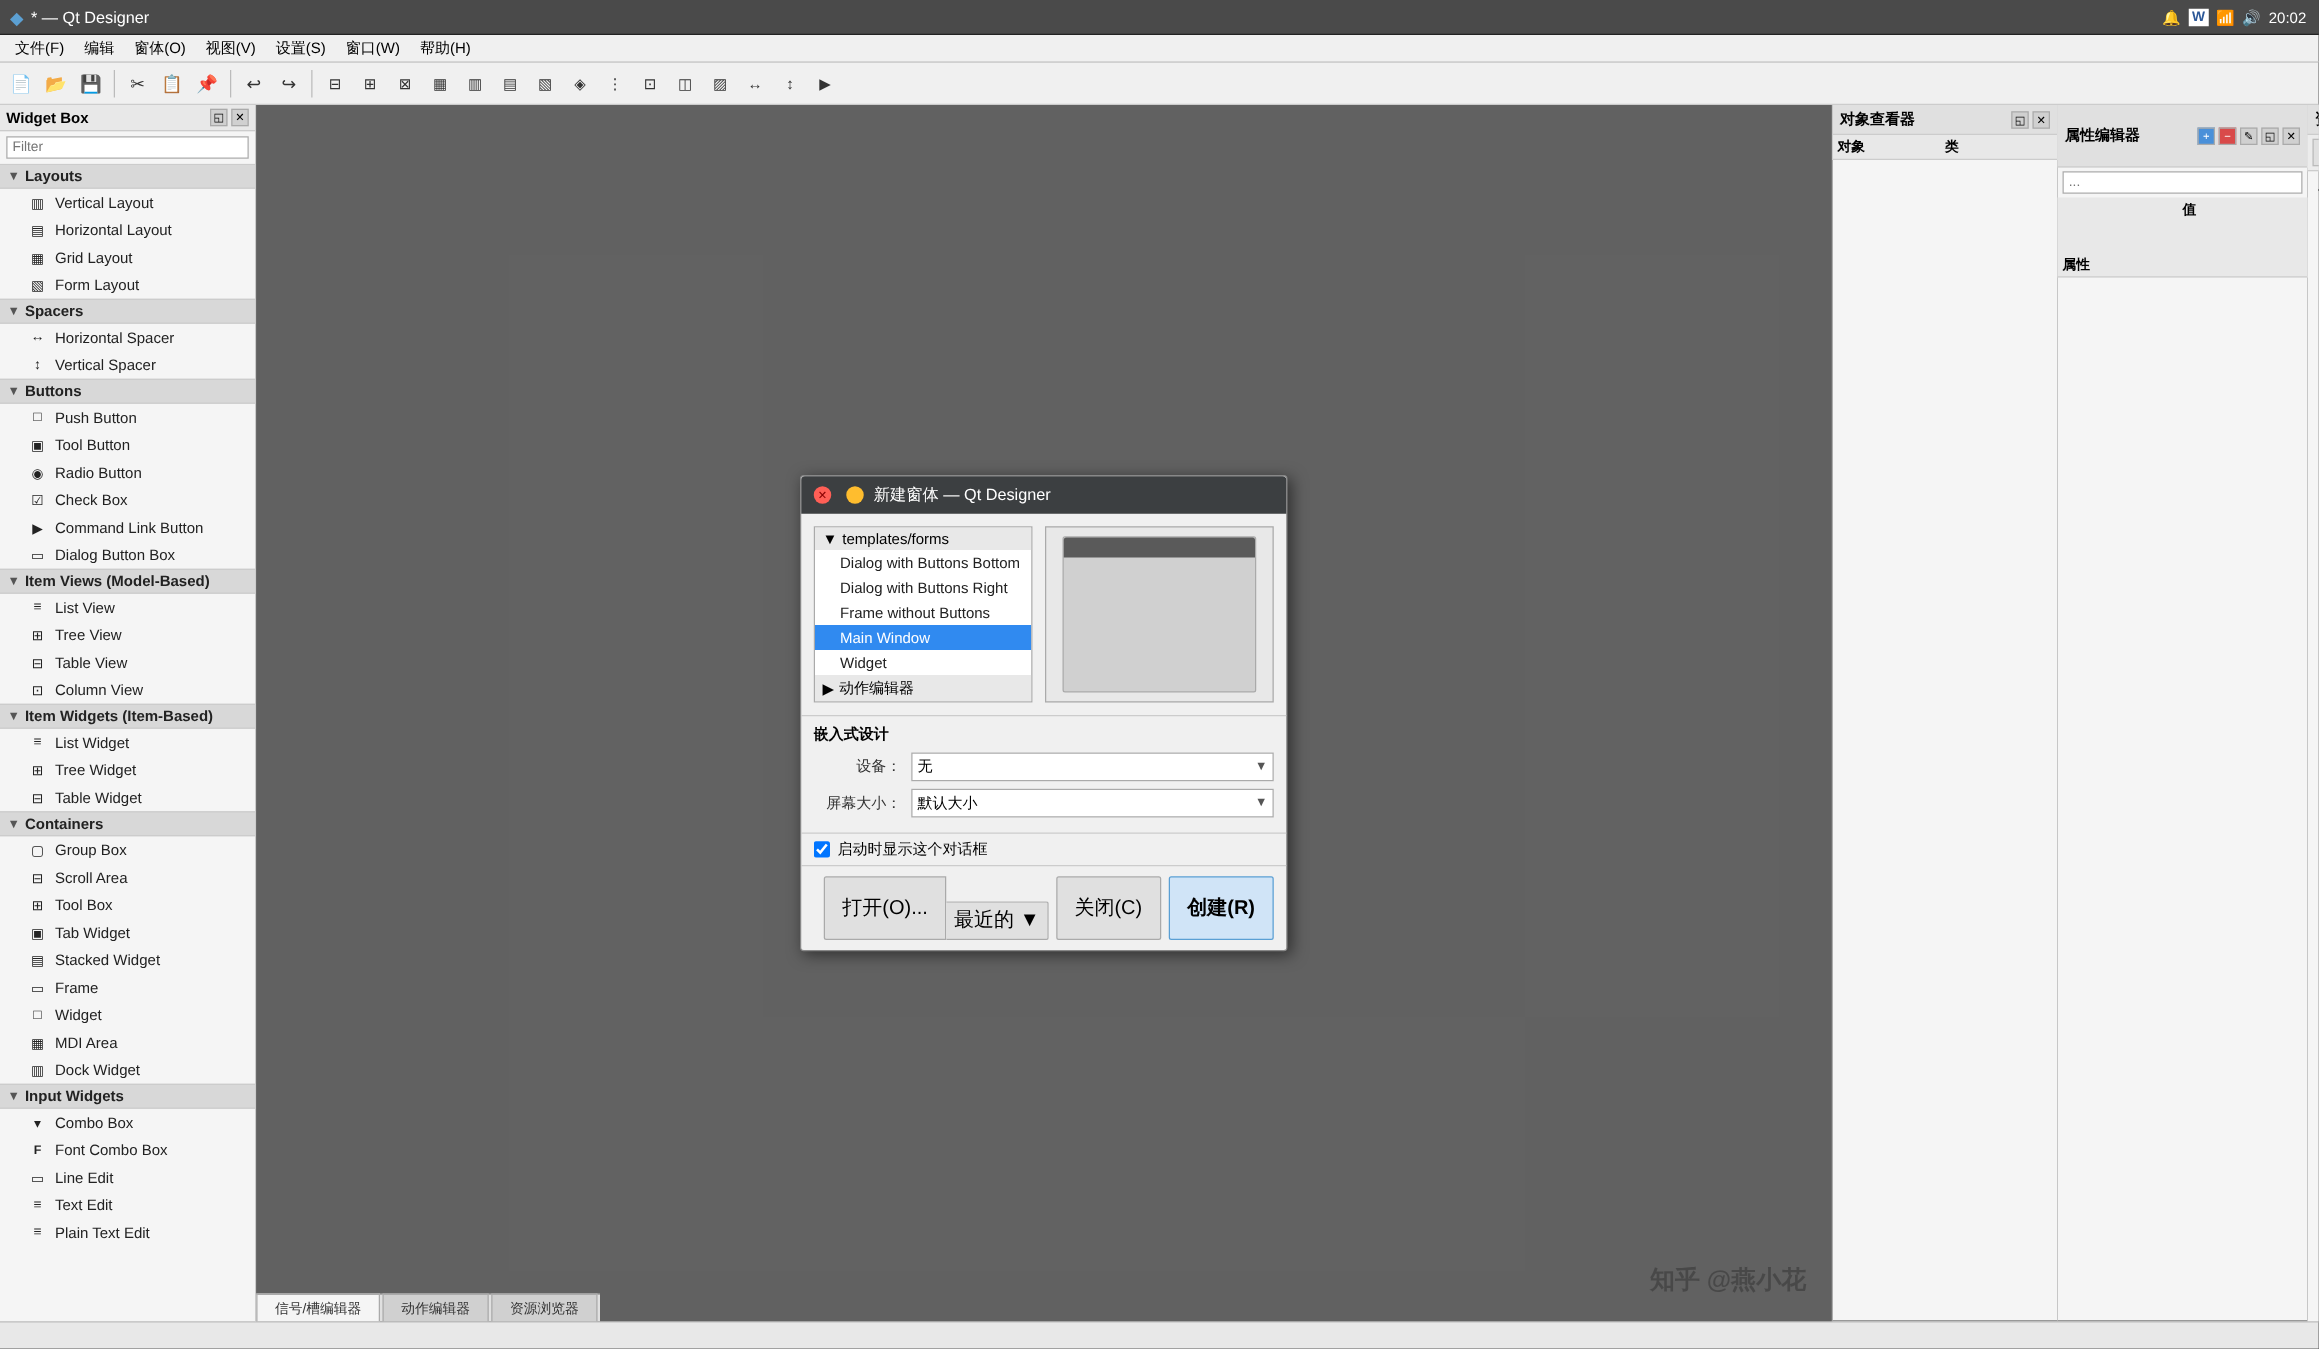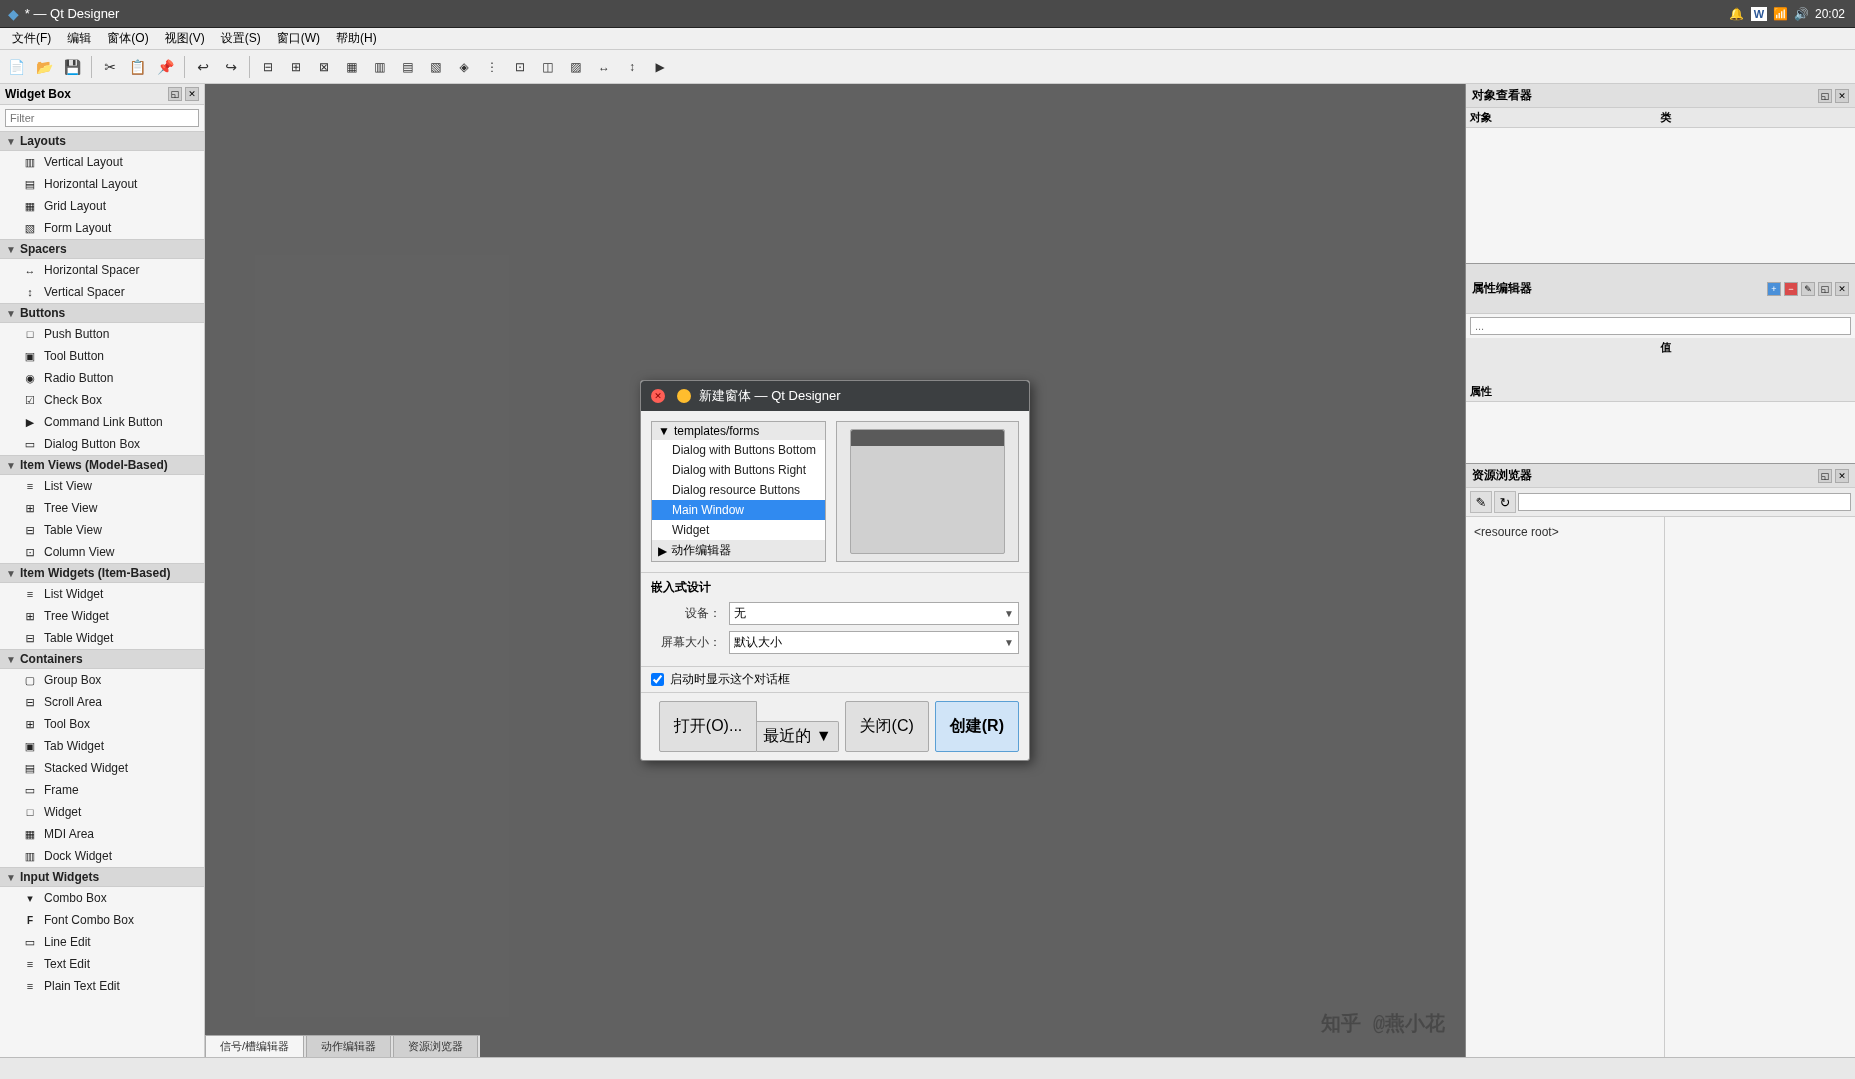--- a/index.html
+++ b/index.html
@@ -146,21 +146,21 @@
       flex: 1;
       background: #6d6d6d;
       position: relative;
       overflow: hidden;
     }
 
     
     #right-panel {
       width: 390px;
       display: flex;
-      flex-direction: column;
+      flex-direction: row;
       border-left: 1px solid #888;
     }
 
     
     #object-inspector {
       background: #f5f5f5;
       border-bottom: 1px solid #999;
       flex: 0 0 180px;
       display: flex;
       flex-direction: column;
@@ -488,21 +488,20 @@
     
     #watermark {
       position: absolute;
       bottom: 20px;
       right: 20px;
       color: rgba(0,0,0,0.25);
       font-size: 20px;
       font-weight: bold;
       pointer-events: none;
       white-space: nowrap;
-      font-family: Liberation Mono, monospace;
     }
 
     
     ::-webkit-scrollbar { width: 8px; height: 8px; }
     ::-webkit-scrollbar-track { background: #e8e8e8; }
     ::-webkit-scrollbar-thumb { background: #aaa; border-radius: 4px; }
 
     
     #sys-tray {
       position: absolute;
@@ -773,21 +772,21 @@
               <span>▼</span>
               <span>templates/forms</span>
             </div>
             <div class="tree-item">
               <span>Dialog with Buttons Bottom</span>
             </div>
             <div class="tree-item">
               <span>Dialog with Buttons Right</span>
             </div>
             <div class="tree-item">
-              <span>Dialog resource Buttons</span>
+              <span>Frame without Buttons</span>
             </div>
             <div class="tree-item selected">
               <span>Main Window</span>
             </div>
             <div class="tree-item">
               <span>Widget</span>
             </div>
             <div class="tree-category">
               <span>▶</span>
               <span>动作编辑器</span>

